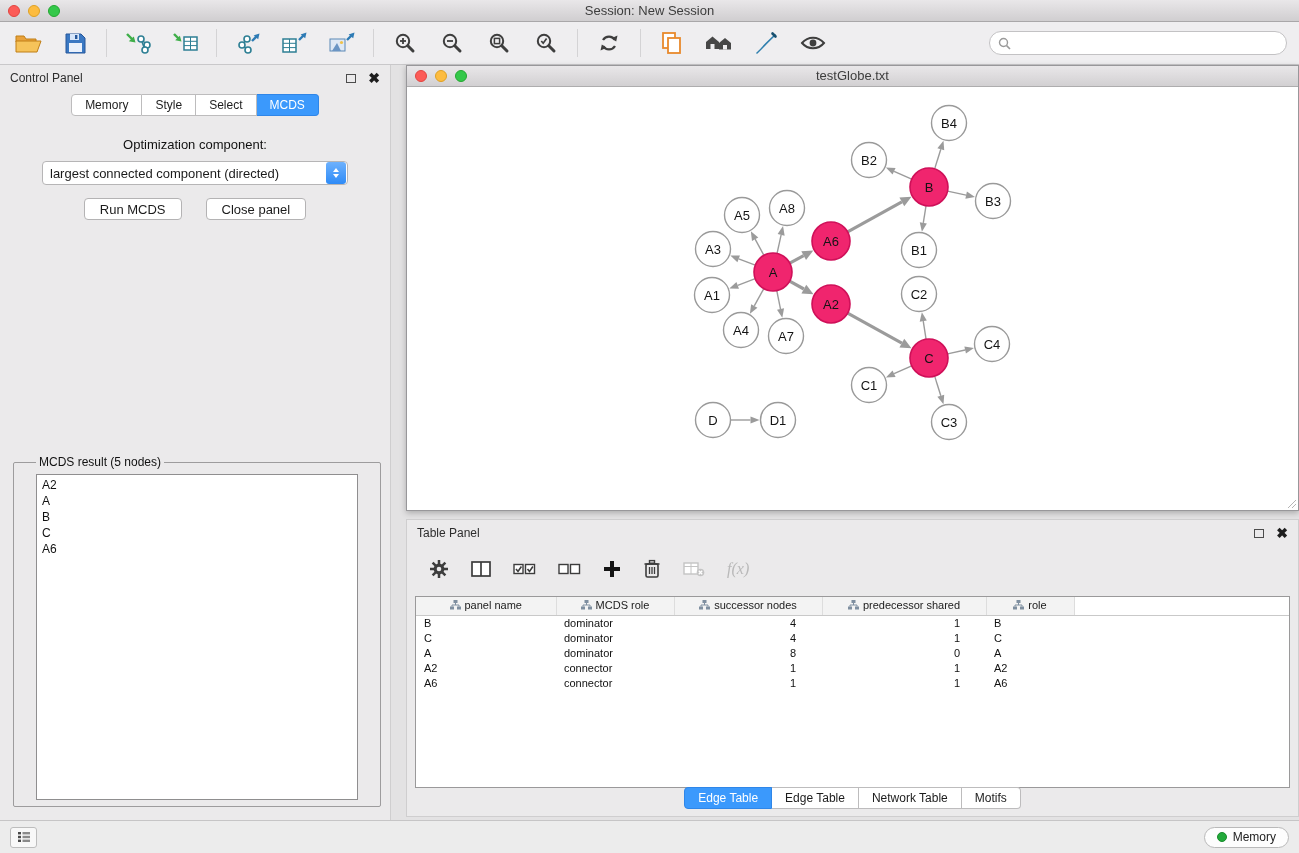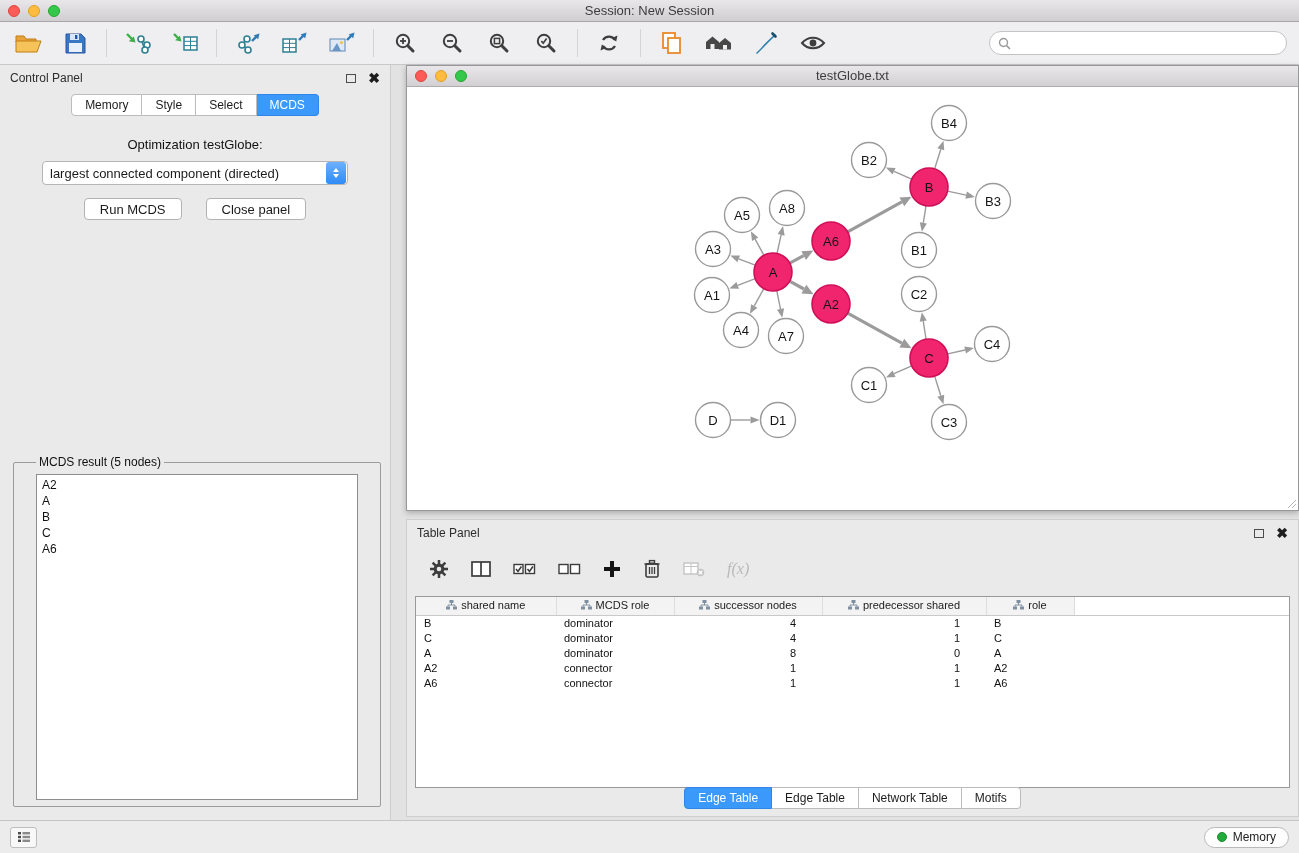--- a/index.html
+++ b/index.html
@@ -255,21 +255,21 @@
       <span class="float-icon"></span>
       <span class="close-icon">✖</span>
     </span>
   </div>
   <div class="seg-row">
       <div class="seg-tab">Memory</div>
       <div class="seg-tab">Style</div>
       <div class="seg-tab">Select</div>
       <div class="seg-tab active">MCDS</div>
     </div>
-  <div class="opt-label">Optimization testGlobe:</div>
+  <div class="opt-label">Optimization component:</div>
   <div class="dropdown">
     <span class="val">largest connected component (directed)</span>
     <span class="stepper">
       <span class="arr-up"></span>
         <span class="arr-dn"></span>
     </span>
   </div>
   <div class="btn-row">
     <button class="mac-btn">Run MCDS</button>
     <button class="mac-btn">Close panel</button>
@@ -455,21 +455,21 @@
   </div>
   <div class="table-wrap">
     <table class="node-table">
       <thead>
           <tr>
             <th style="width: 140px;"><span class="col-icon"><svg width="11" height="10" viewBox="0 0 11 10">
                   <rect x="3.5" y="0" width="4" height="3" fill="#7f8fa0"></rect>
                   <rect x="0" y="6.5" width="4" height="3" fill="#7f8fa0"></rect>
                   <rect x="7" y="6.5" width="4" height="3" fill="#7f8fa0"></rect>
                   <path d="M5.5 3 V5 M2 6.5 V5 H9 V6.5" stroke="#7f8fa0" fill="none"></path>
-                </svg></span><span>shared name</span></th>
+                </svg></span><span>panel name</span></th>
             <th style="width: 118px;"><span class="col-icon"><svg width="11" height="10" viewBox="0 0 11 10">
                   <rect x="3.5" y="0" width="4" height="3" fill="#7f8fa0"></rect>
                   <rect x="0" y="6.5" width="4" height="3" fill="#7f8fa0"></rect>
                   <rect x="7" y="6.5" width="4" height="3" fill="#7f8fa0"></rect>
                   <path d="M5.5 3 V5 M2 6.5 V5 H9 V6.5" stroke="#7f8fa0" fill="none"></path>
                 </svg></span><span>MCDS role</span></th>
             <th style="width: 148px;"><span class="col-icon"><svg width="11" height="10" viewBox="0 0 11 10">
                   <rect x="3.5" y="0" width="4" height="3" fill="#7f8fa0"></rect>
                   <rect x="0" y="6.5" width="4" height="3" fill="#7f8fa0"></rect>
                   <rect x="7" y="6.5" width="4" height="3" fill="#7f8fa0"></rect>

